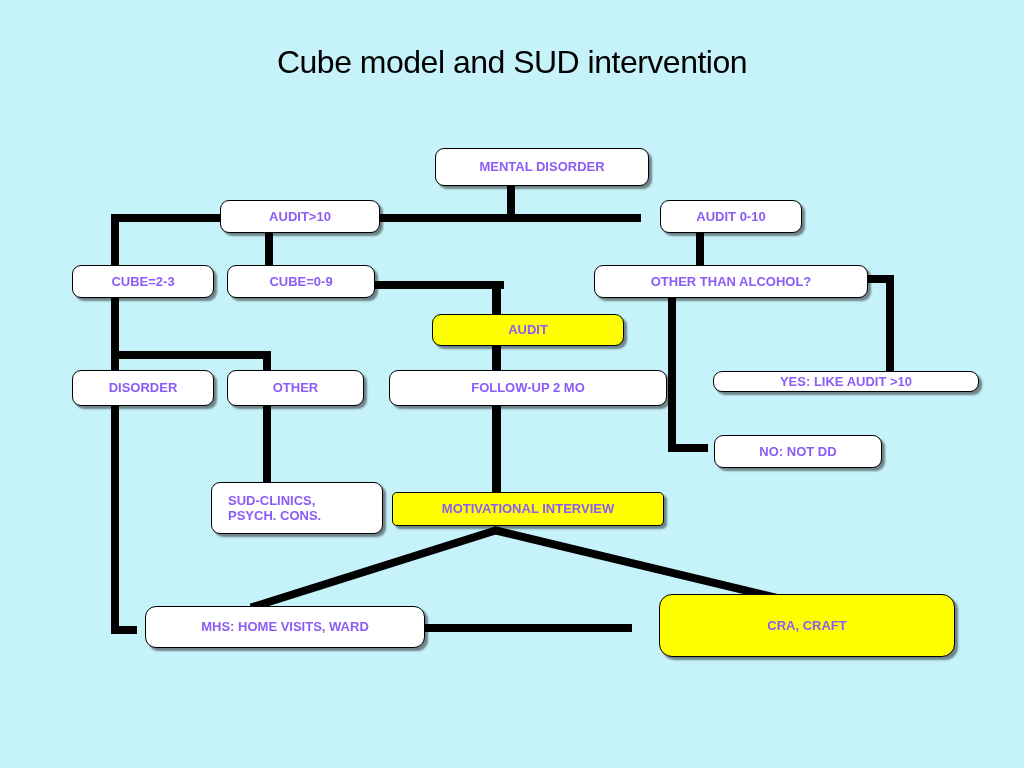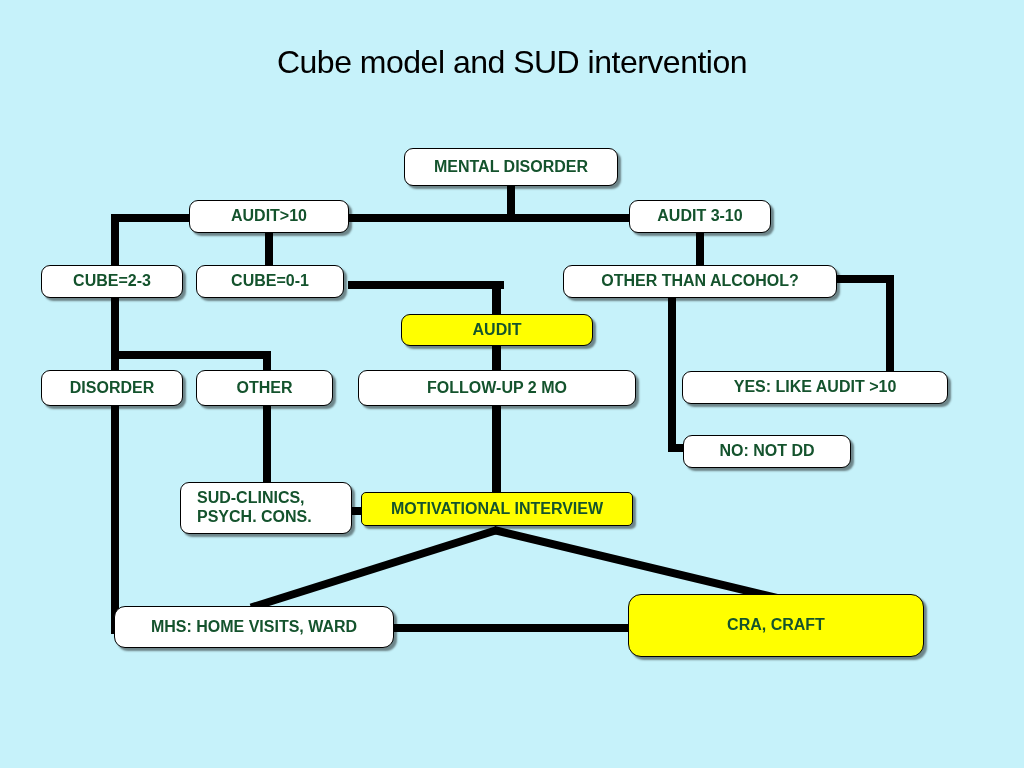--- a/index.html
+++ b/index.html
@@ -44,32 +44,33 @@
     transform-origin: 0 50%;
     z-index: 1;
   }
   
   .node {
     position: absolute;
     box-sizing: border-box;
     border: 1.6px solid #000000;
     border-radius: 9px;
     background: #ffffff;
-    color: #14532d;
-    font-size: 16px;
+    color: #8b5cf6;
+    font-size: 13px;
     font-weight: bold;
     font-family: "Liberation Sans", sans-serif;
     display: flex;
     align-items: center;
     justify-content: center;
     text-align: center;
     line-height: 1.16;
     box-shadow: 3px 3px 2px rgba(0,0,0,0.45);
     z-index: 3;
     white-space: pre-line;
+    margin-left: 31px;
   }
   .node.yellow {
     background: #ffff00;
   }
   .node.big {
     border-radius: 13px;
   }
 </style>
 </head>
 <body>
@@ -115,29 +116,29 @@
 
   <div class="node" style="left:404px; top:148px; width:214px; height:38px;">
     <span>MENTAL DISORDER</span>
   </div>
 
   <div class="node" style="left:189px; top:200px; width:160px; height:33px;">
     <span>AUDIT&gt;10</span>
   </div>
 
   <div class="node" style="left:629px; top:200px; width:142px; height:33px;">
-    <span>AUDIT 3-10</span>
+    <span>AUDIT 0-10</span>
   </div>
 
   <div class="node" style="left:41px; top:265px; width:142px; height:33px;">
     <span>CUBE=2-3</span>
   </div>
 
   <div class="node" style="left:196px; top:265px; width:148px; height:33px;">
-    <span>CUBE=0-1</span>
+    <span>CUBE=0-9</span>
   </div>
 
   <div class="node" style="left:563px; top:265px; width:274px; height:33px;">
     <span>OTHER THAN ALCOHOL?</span>
   </div>
 
   <div class="node yellow" style="left:401px; top:314px; width:192px; height:32px;">
     <span>AUDIT</span>
   </div>
 
@@ -146,21 +147,21 @@
   </div>
 
   <div class="node" style="left:196px; top:370px; width:137px; height:36px;">
     <span>OTHER</span>
   </div>
 
   <div class="node" style="left:358px; top:370px; width:278px; height:36px;">
     <span>FOLLOW-UP 2 MO</span>
   </div>
 
-  <div class="node" style="left:682px; top:371px; width:266px; height:33px;">
+  <div class="node" style="left:682px; top:371px; width:266px; height:21px;">
     <span>YES: LIKE AUDIT &gt;10</span>
   </div>
 
   <div class="node" style="left:180px; top:482px; width:172px; height:52px; justify-content:flex-start; padding-left:16px; text-align:left;">
     <span>SUD-CLINICS,
 PSYCH. CONS.</span>
   </div>
 
   <div class="node" style="left:683px; top:435px; width:168px; height:33px;">
     <span>NO: NOT DD</span>

